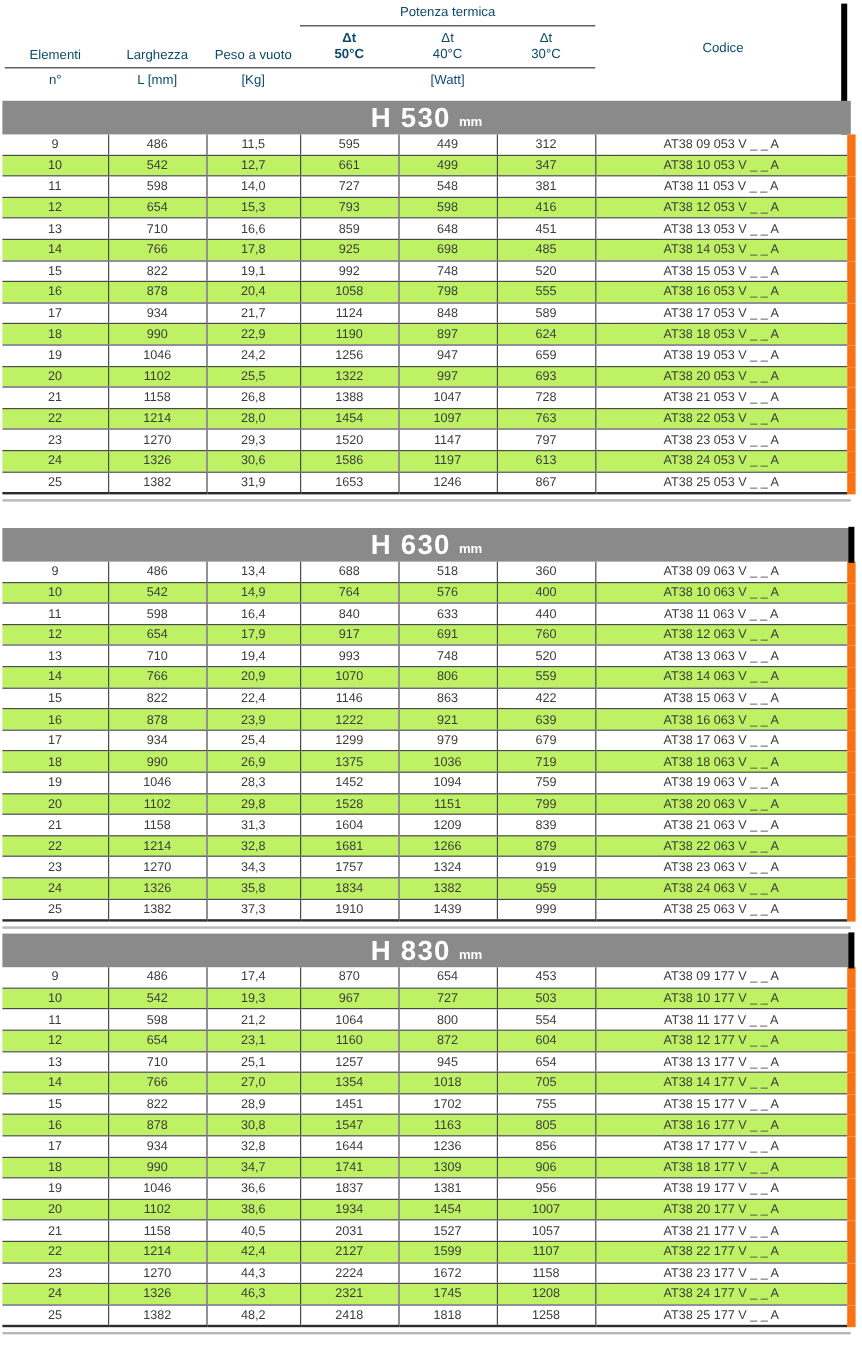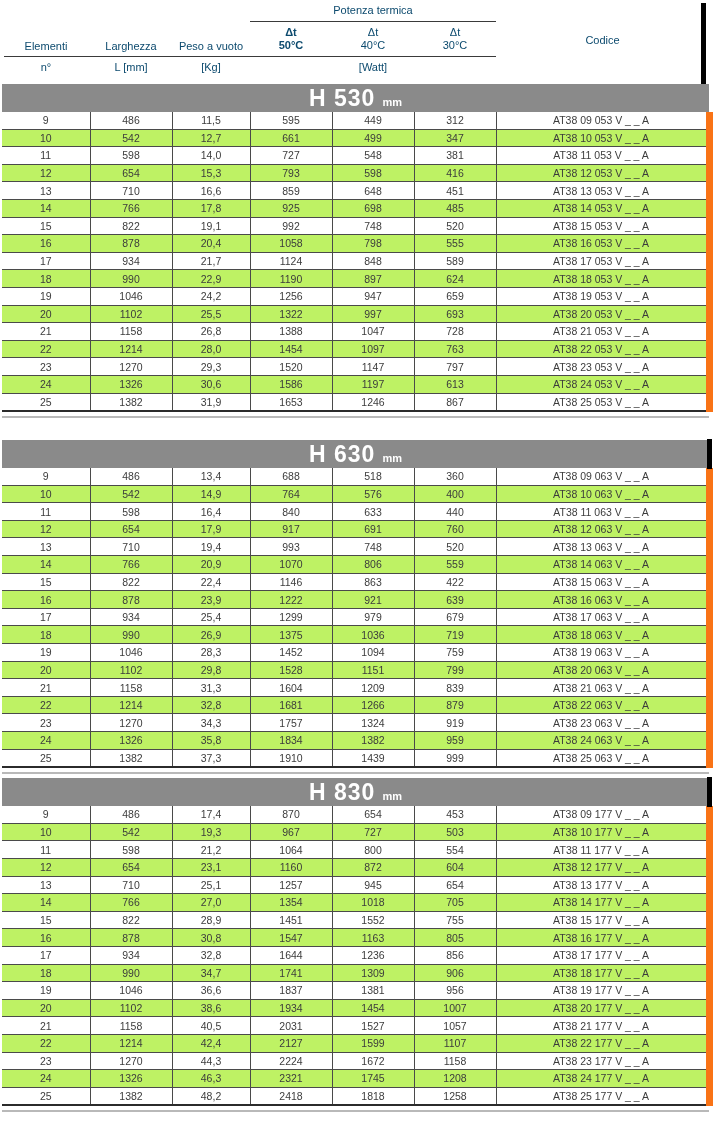--- a/index.html
+++ b/index.html
@@ -562,21 +562,21 @@
               <td>1354</td>
               <td>1018</td>
               <td>705</td>
               <td>AT38 14 177 V _ _ A</td>
             </tr>
             <tr>
               <td>15</td>
               <td>822</td>
               <td>28,9</td>
               <td>1451</td>
-              <td>1552</td>
+              <td>1702</td>
               <td>755</td>
               <td>AT38 15 177 V _ _ A</td>
             </tr>
             <tr class="alt">
               <td>16</td>
               <td>878</td>
               <td>30,8</td>
               <td>1547</td>
               <td>1163</td>
               <td>805</td>

